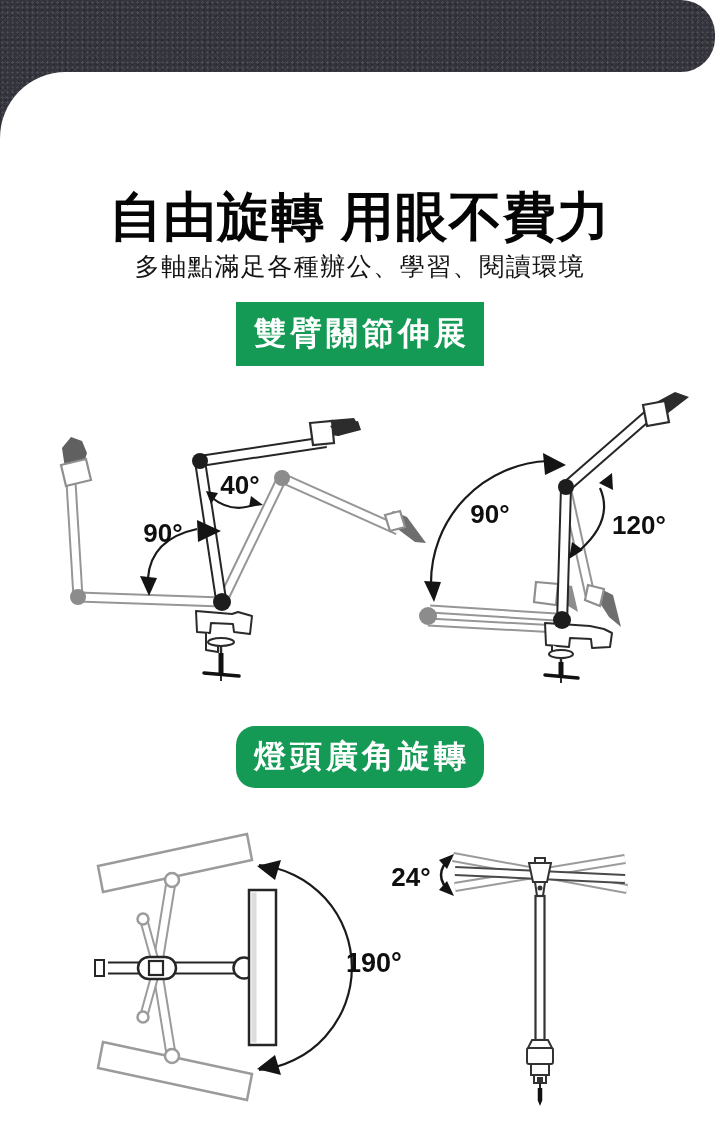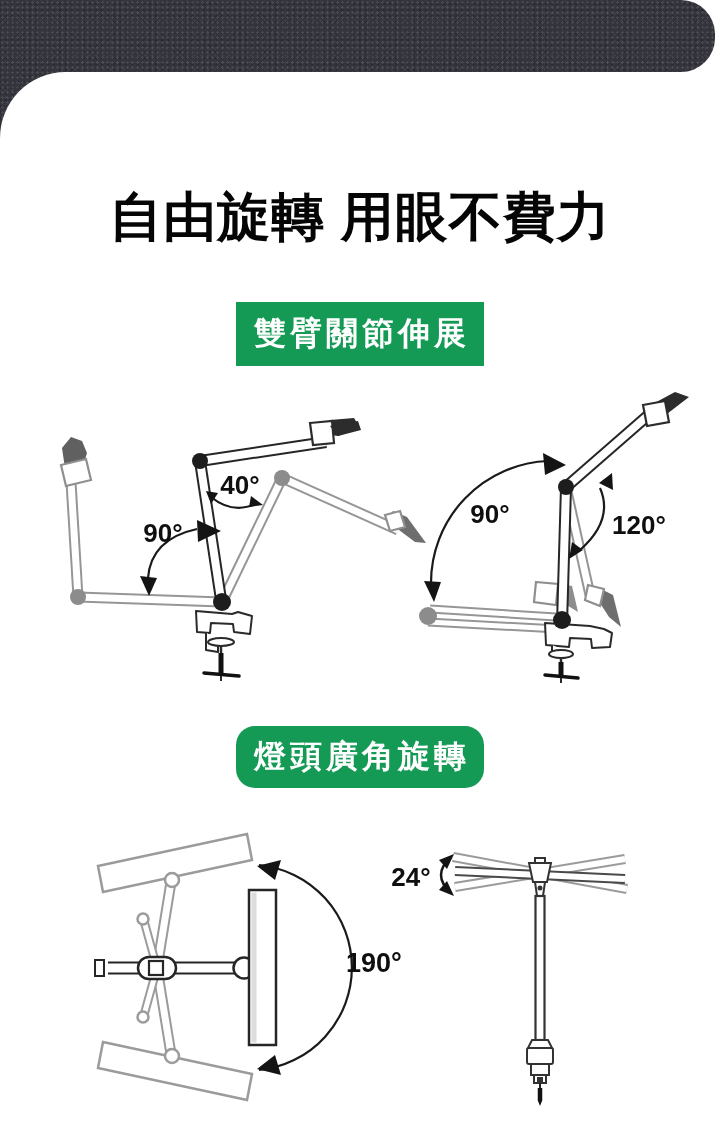--- a/index.html
+++ b/index.html
@@ -36,20 +36,21 @@
 </style>
 </head>
 <body>
 
 <div class="stage">
   <div class="dark-corner"></div>
   <div class="dark-band"></div>
   <div class="panel"></div>
 
   <h1 class="title">自由旋轉 用眼不費力</h1>
+  <p class="subtitle">多軸點滿足各種辦公、學習、閱讀環境</p>
 
   <div class="badge badge-1">雙臂關節伸展</div>
 
   <svg class="diagram diagram-1" width="720" height="312" viewBox="0 0 720 312">
 
     <g>
       <line x1="222" y1="212" x2="78" y2="207" stroke="#969696" stroke-width="11"></line>
       <line x1="222" y1="212" x2="78" y2="207" stroke="#ffffff" stroke-width="7"></line>
       <line x1="78" y1="207" x2="71" y2="92" stroke="#969696" stroke-width="11"></line>
       <line x1="78" y1="207" x2="71" y2="92" stroke="#ffffff" stroke-width="7"></line>

